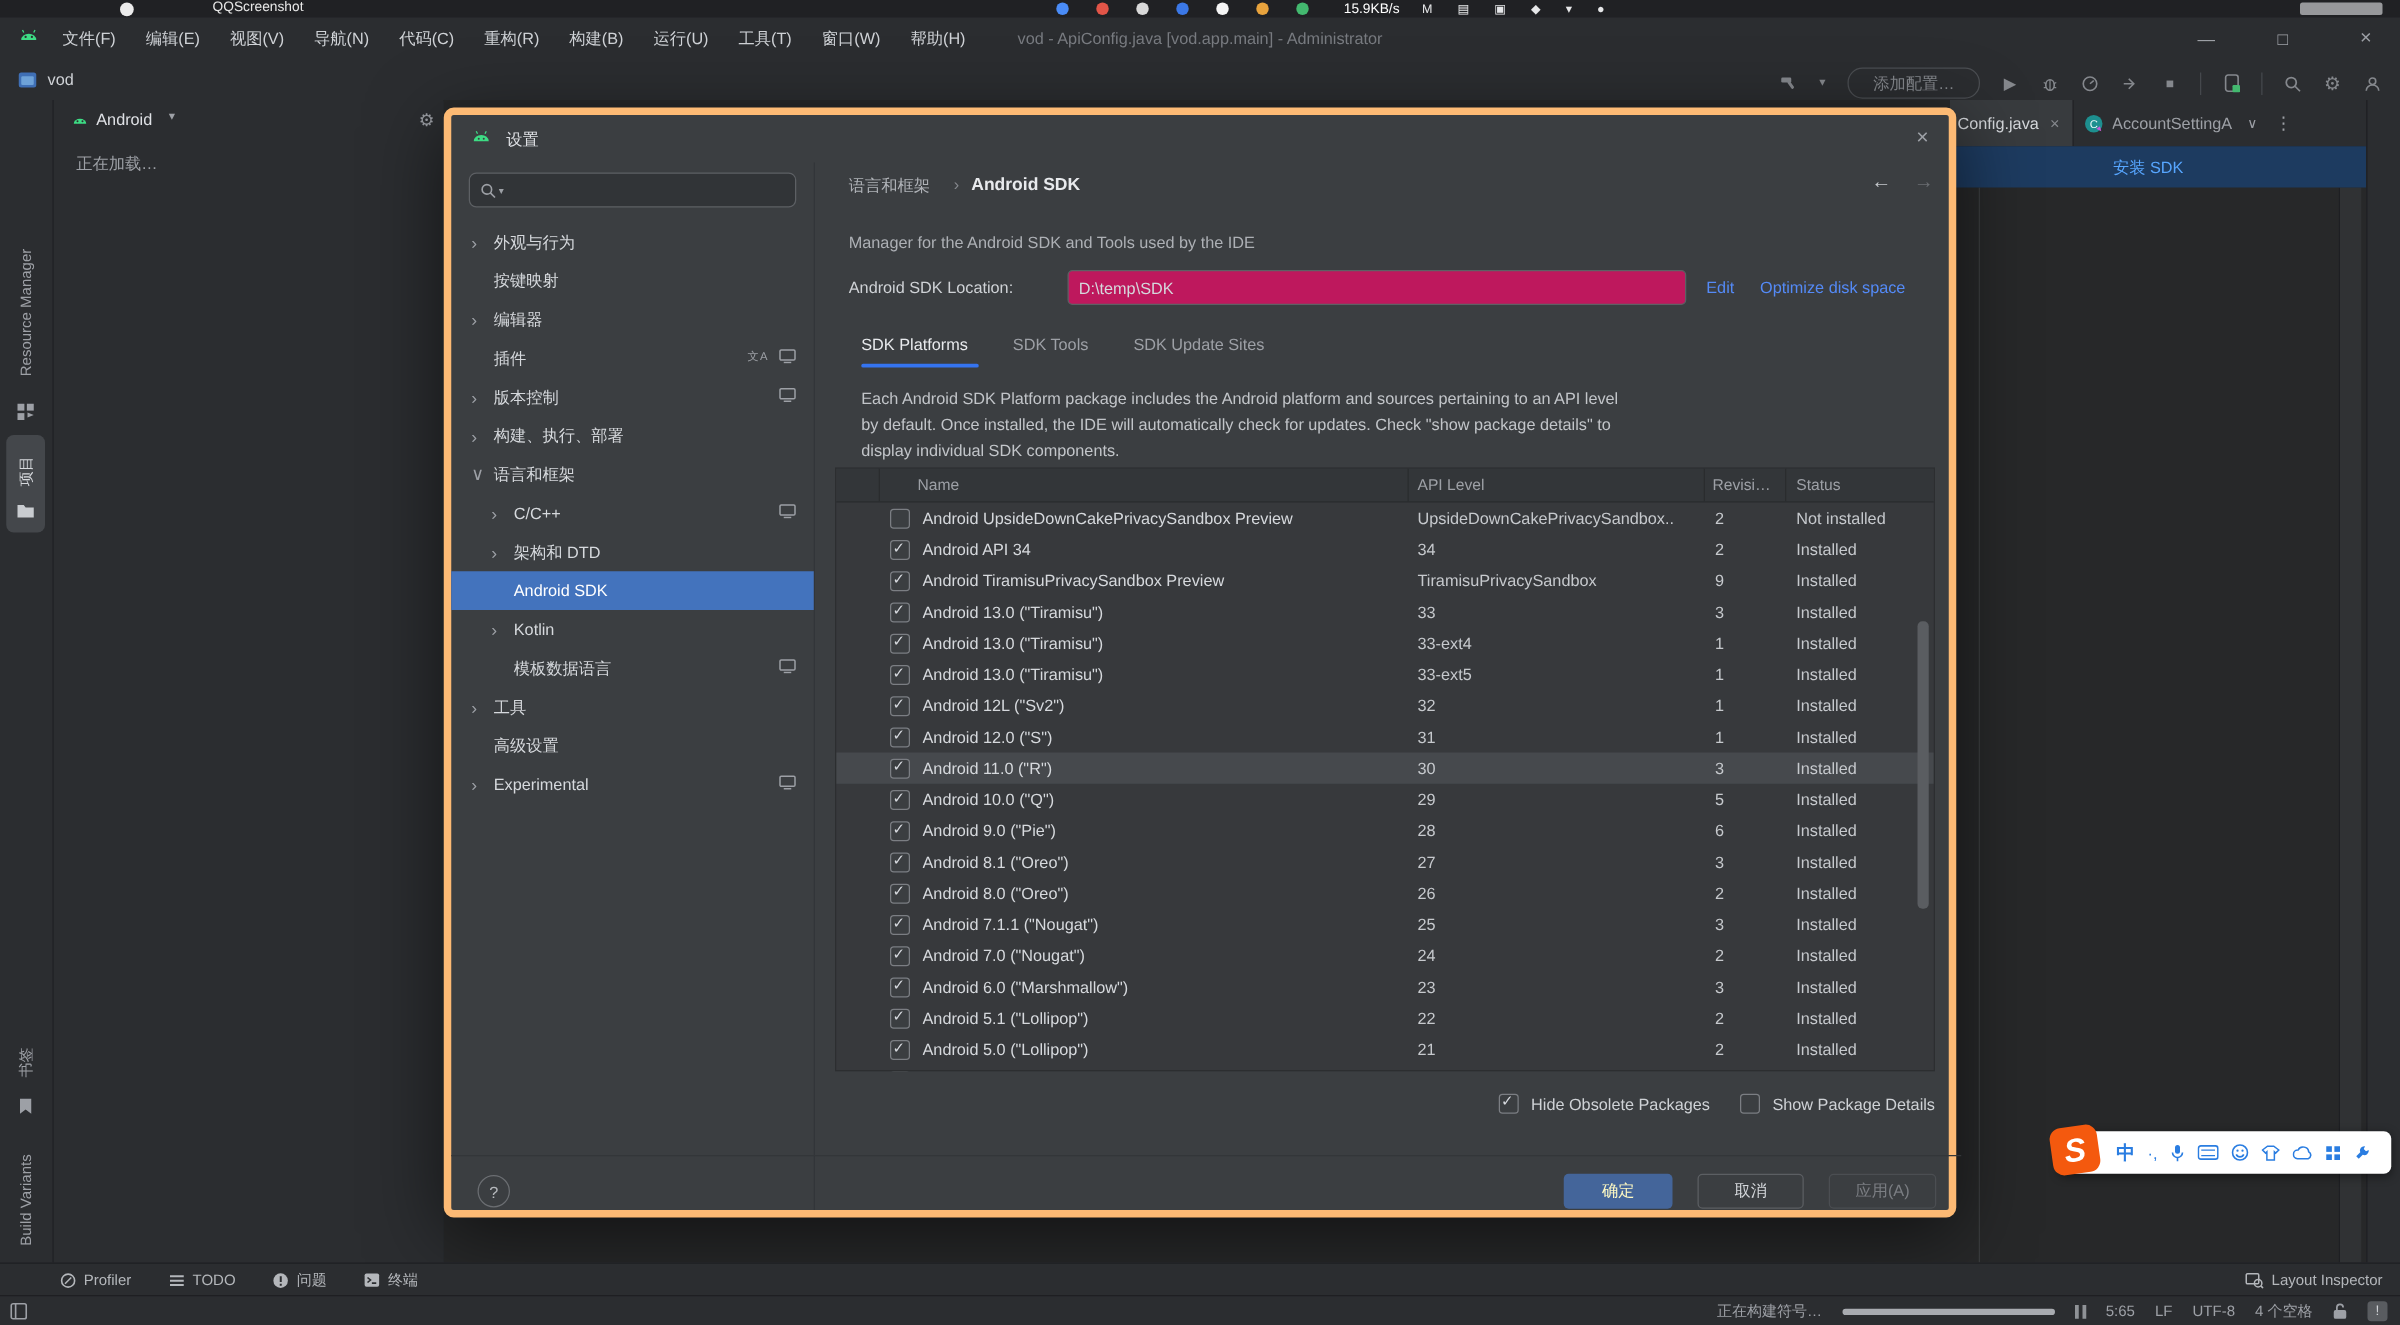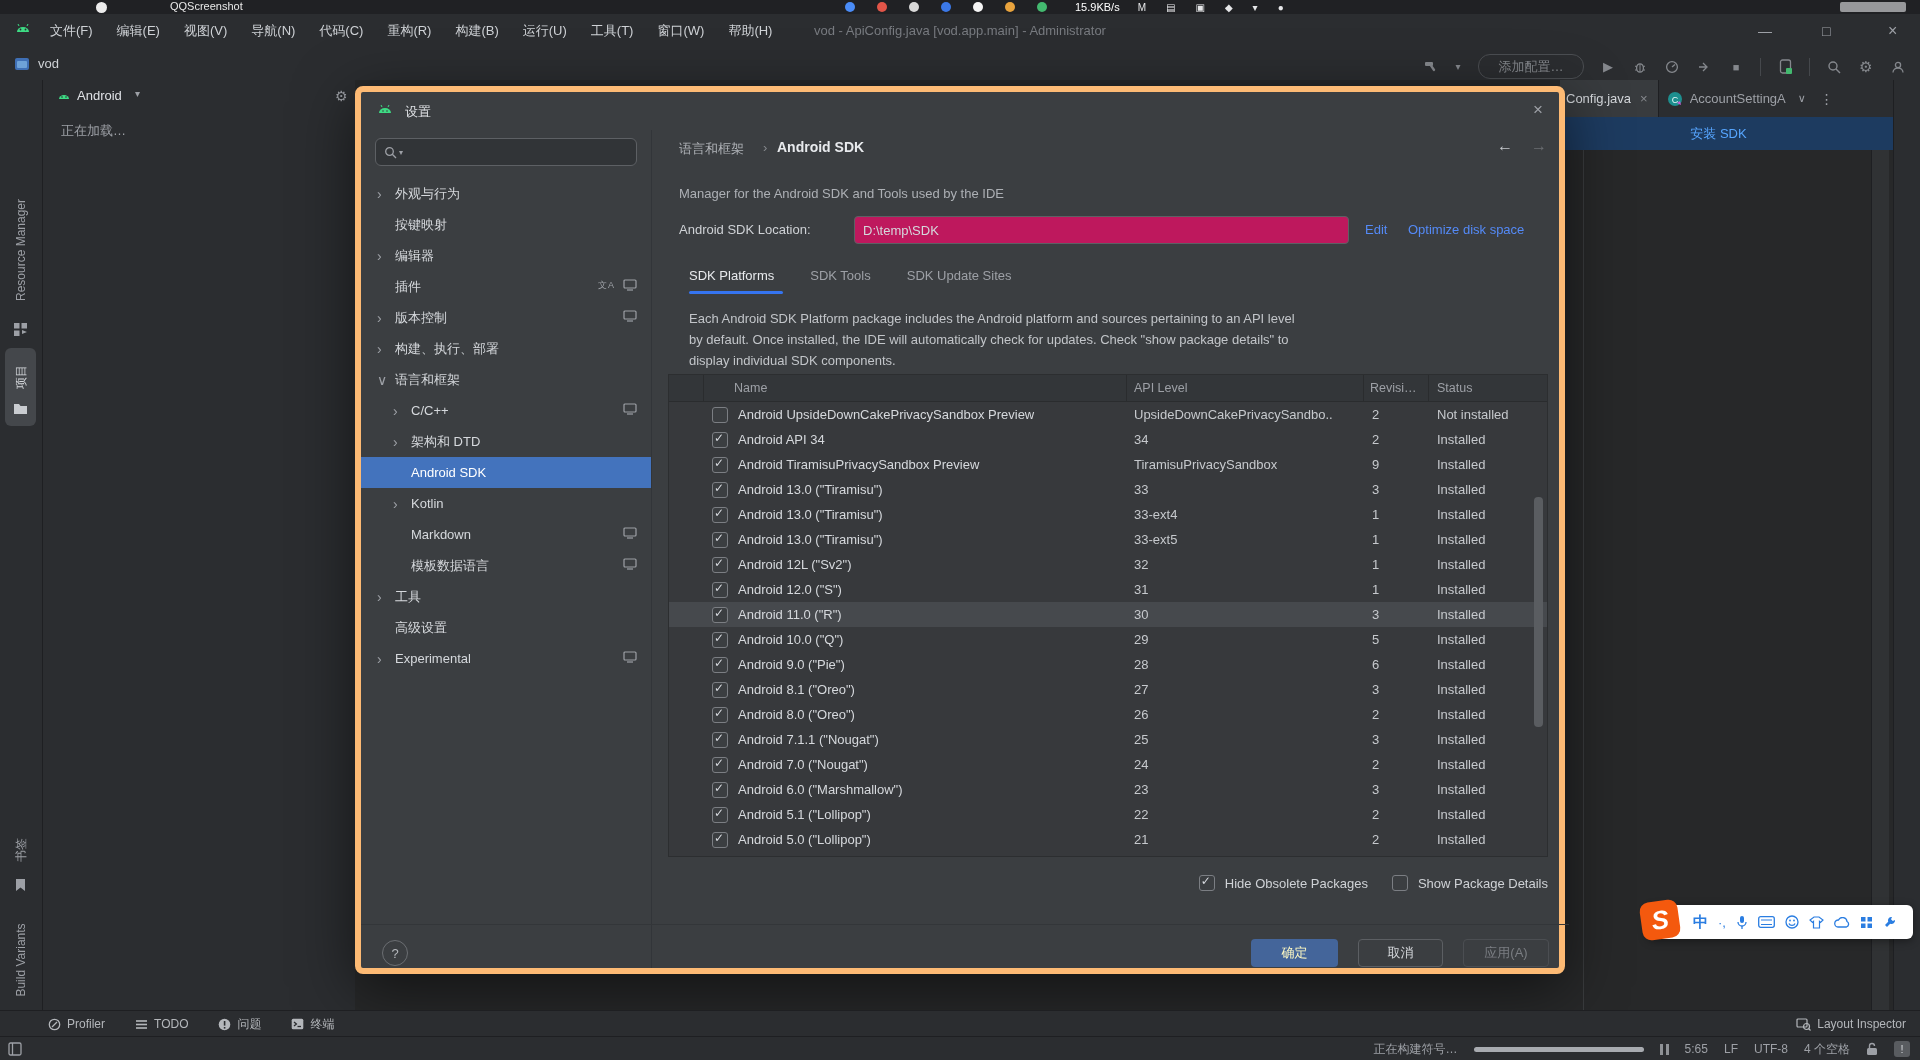--- a/index.html
+++ b/index.html
@@ -392,31 +392,20 @@
             <span class="tlabel">Android SDK</span>
 
           </div>
 
           <div class="tree-row indent">
             <span class="chev">›</span>
             <span class="tlabel">Kotlin</span>
 
           </div>
 
-          <div class="tree-row indent">
-            <span class="chev"></span>
-            <span class="tlabel">Markdown</span>
-
-            <span class="mini screen-ic show">
-              <svg width="14" height="12" viewBox="0 0 14 12">
-                <rect x="1" y="1" width="12" height="8" rx="1" fill="none" stroke="#9da0a6" stroke-width="1.2"></rect>
-                <line x1="4" y1="11" x2="10" y2="11" stroke="#9da0a6" stroke-width="1.2"></line>
-              </svg>
-            </span>
-          </div>
 
           <div class="tree-row indent">
             <span class="chev"></span>
             <span class="tlabel">模板数据语言</span>
 
             <span class="mini screen-ic show">
               <svg width="14" height="12" viewBox="0 0 14 12">
                 <rect x="1" y="1" width="12" height="8" rx="1" fill="none" stroke="#9da0a6" stroke-width="1.2"></rect>
                 <line x1="4" y1="11" x2="10" y2="11" stroke="#9da0a6" stroke-width="1.2"></line>
               </svg>
@@ -485,21 +474,21 @@
           <span class="hc" style="width:237px;padding-left:7px;">API Level</span>
           <span class="hc" style="width:65px;padding-left:6px;">Revisi…</span>
           <span class="hc" style="flex:1;padding-left:8px;border-right:none;">Status</span>
         </div>
         <div id="tbody">
 
             <div class="trow">
               <span style="width:43px;flex:none;"></span>
               <span class="cb"></span>
               <span class="tname">Android UpsideDownCakePrivacySandbox Preview</span>
-              <span class="tapi">UpsideDownCakePrivacySandbo..</span>
+              <span class="tapi">UpsideDownCakePrivacySandbox..</span>
               <span class="trev">2</span>
               <span class="tstat">Not installed</span>
             </div>
 
             <div class="trow">
               <span style="width:43px;flex:none;"></span>
               <span class="cb checked"></span>
               <span class="tname">Android API 34</span>
               <span class="tapi">34</span>
               <span class="trev">2</span>

